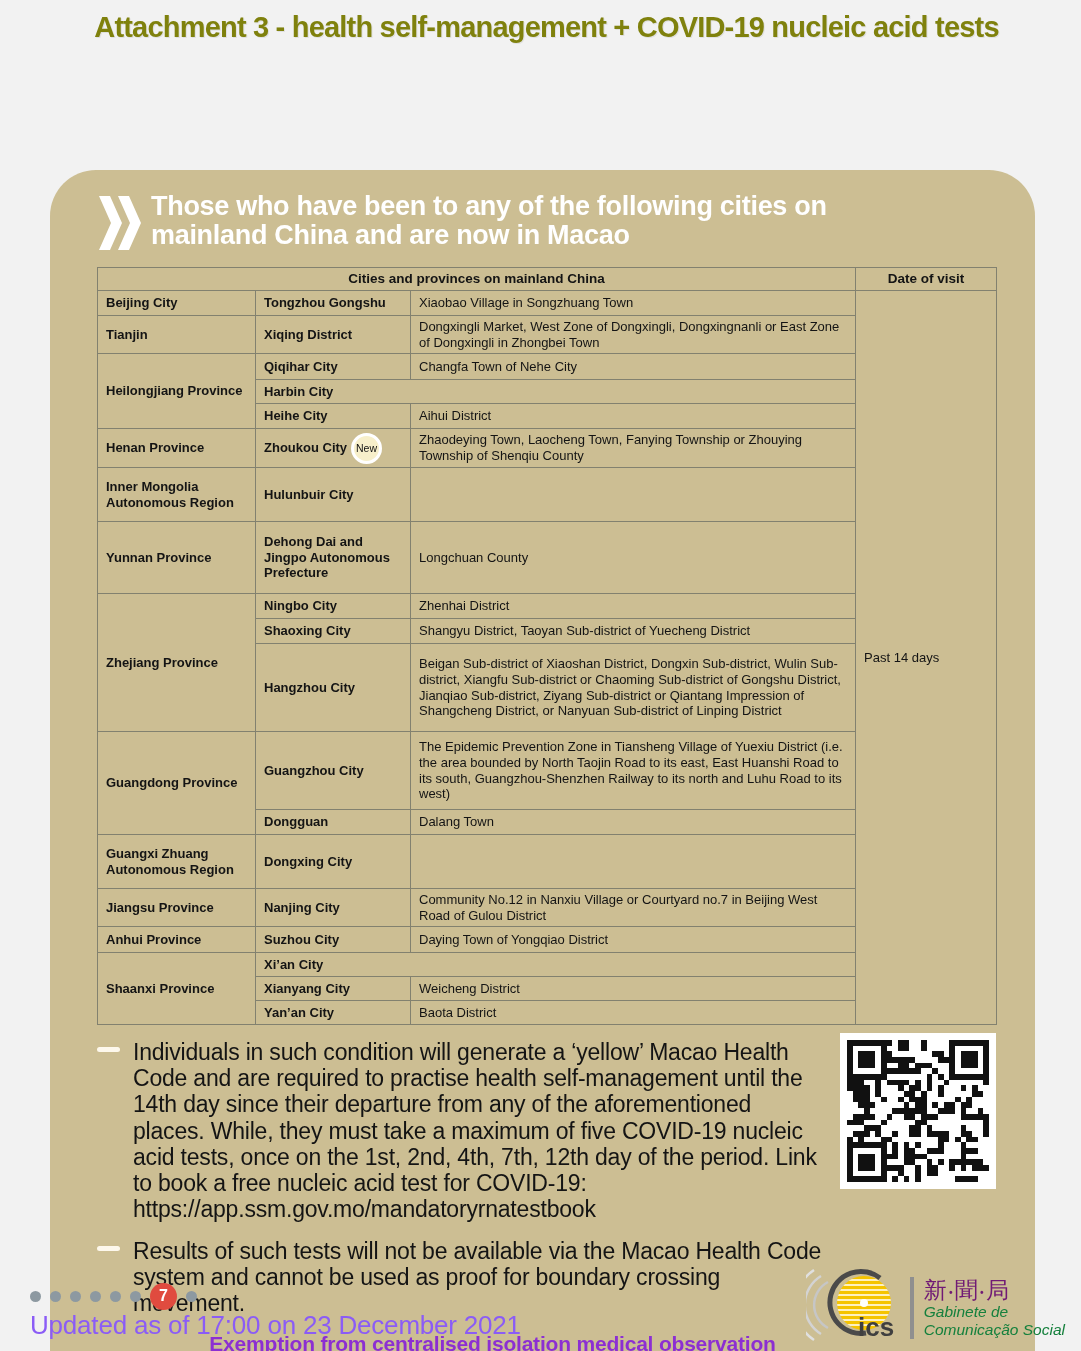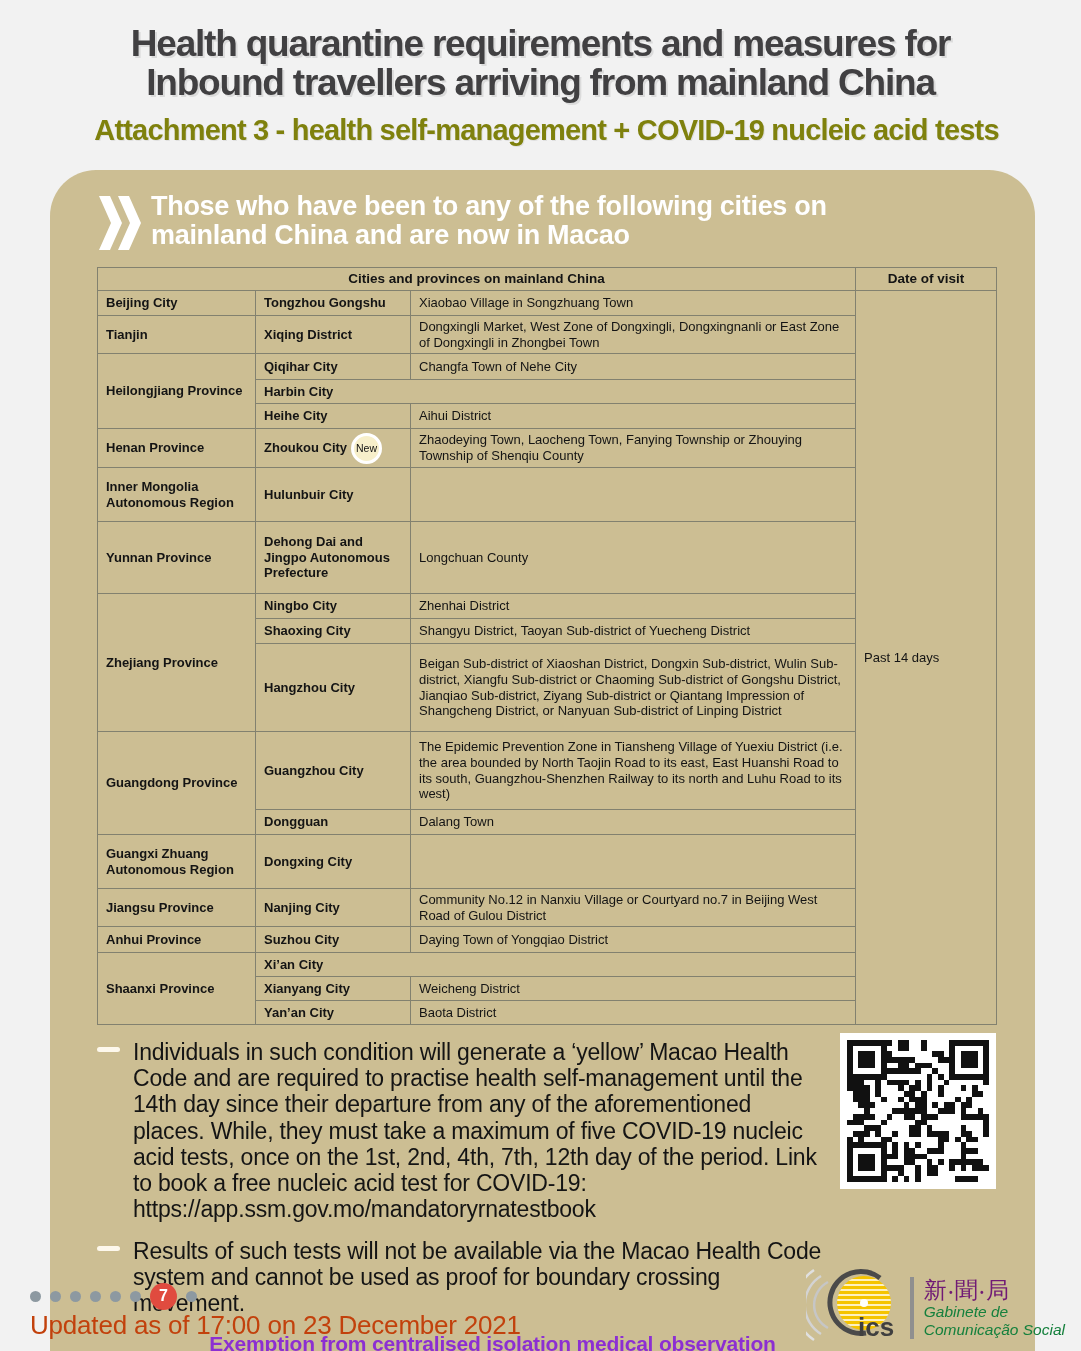--- a/index.html
+++ b/index.html
@@ -68,36 +68,32 @@
   }
   .qr-box svg { width:142px; height:142px; display:block; }
   
   .pagination { position:absolute; left:30px; top:1282px; display:flex; align-items:center; gap:9px; height:28px; }
   .dot { width:11px; height:11px; border-radius:50%; background:#8d99a1; }
   .dot-current {
     width:27px; height:27px; border-radius:50%; background:#e04b3f;
     display:flex; align-items:center; justify-content:center;
     color:#fff; font-weight:bold; font-size:16px;
   }
-  .updated { position:absolute; left:30px; top:1310px; font-size:26px; color:#c2410c; letter-spacing:-0.2px; }
+  .updated { position:absolute; left:30px; top:1310px; font-size:26px; color:#8b5cf6; letter-spacing:-0.2px; }
   
   .logo { position:absolute; right:16px; top:1266px; display:flex; align-items:center; }
   .logo-sep { width:4px; height:62px; background:#8f8f8f; margin:0 10px 0 4px; }
   .logo-text .cn { font-size:23px; color:#701a75; letter-spacing:1px; line-height:1.1; }
   .logo-text .pt { font-size:15.5px; font-style:italic; color:#15803d; line-height:1.15; }
 </style>
 </head>
 <body>
 
 <div class="page">
 
-  <div class="title">
-    <div>Health quarantine requirements and measures for</div>
-    <div>Inbound travellers arriving from mainland China</div>
-  </div>
   <div class="subtitle">Attachment 3 - health self-management + COVID-19 nucleic acid tests</div>
 
   <div class="panel">
 
     <div class="panel-heading">
       <span class="chevrons">
         <svg width="44" height="58" viewBox="0 0 44 58">
           <path d="M2 2 L13 2 L25 29 L13 56 L2 56 L14 29 Z" fill="#ffffff"></path>
           <path d="M21 2 L32 2 L44 29 L32 56 L21 56 L33 29 Z" fill="#ffffff"></path>
         </svg>

